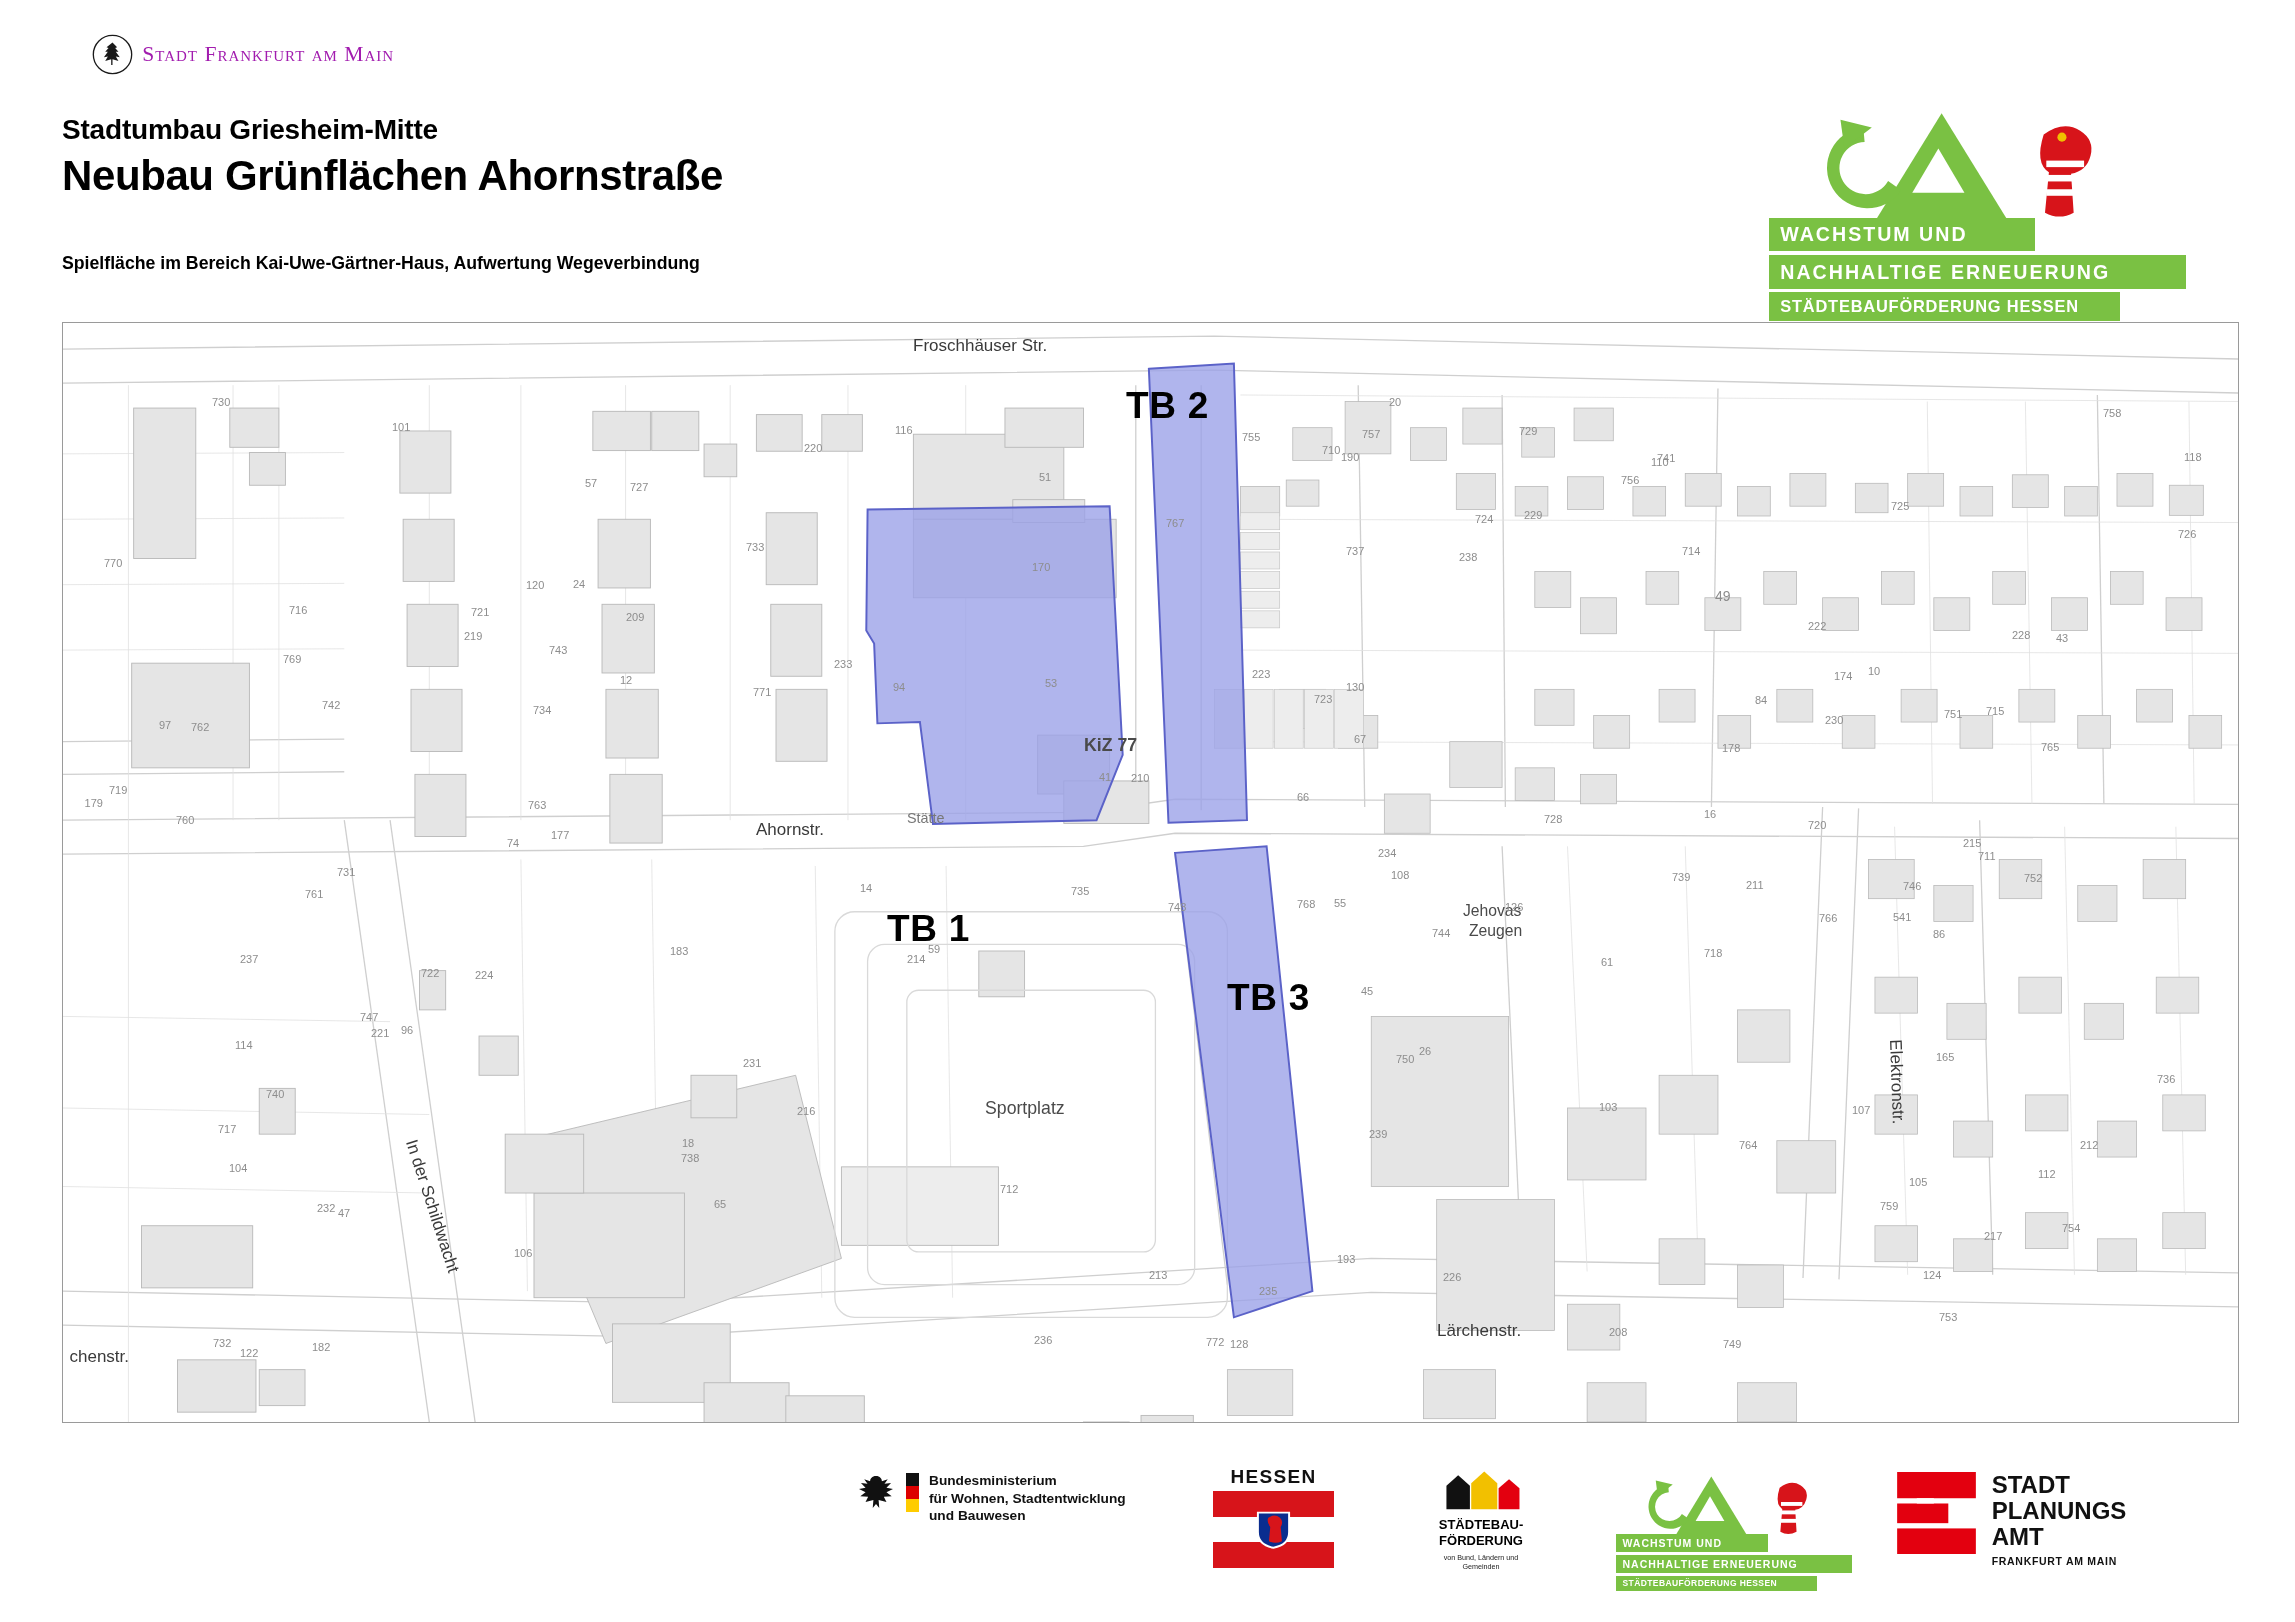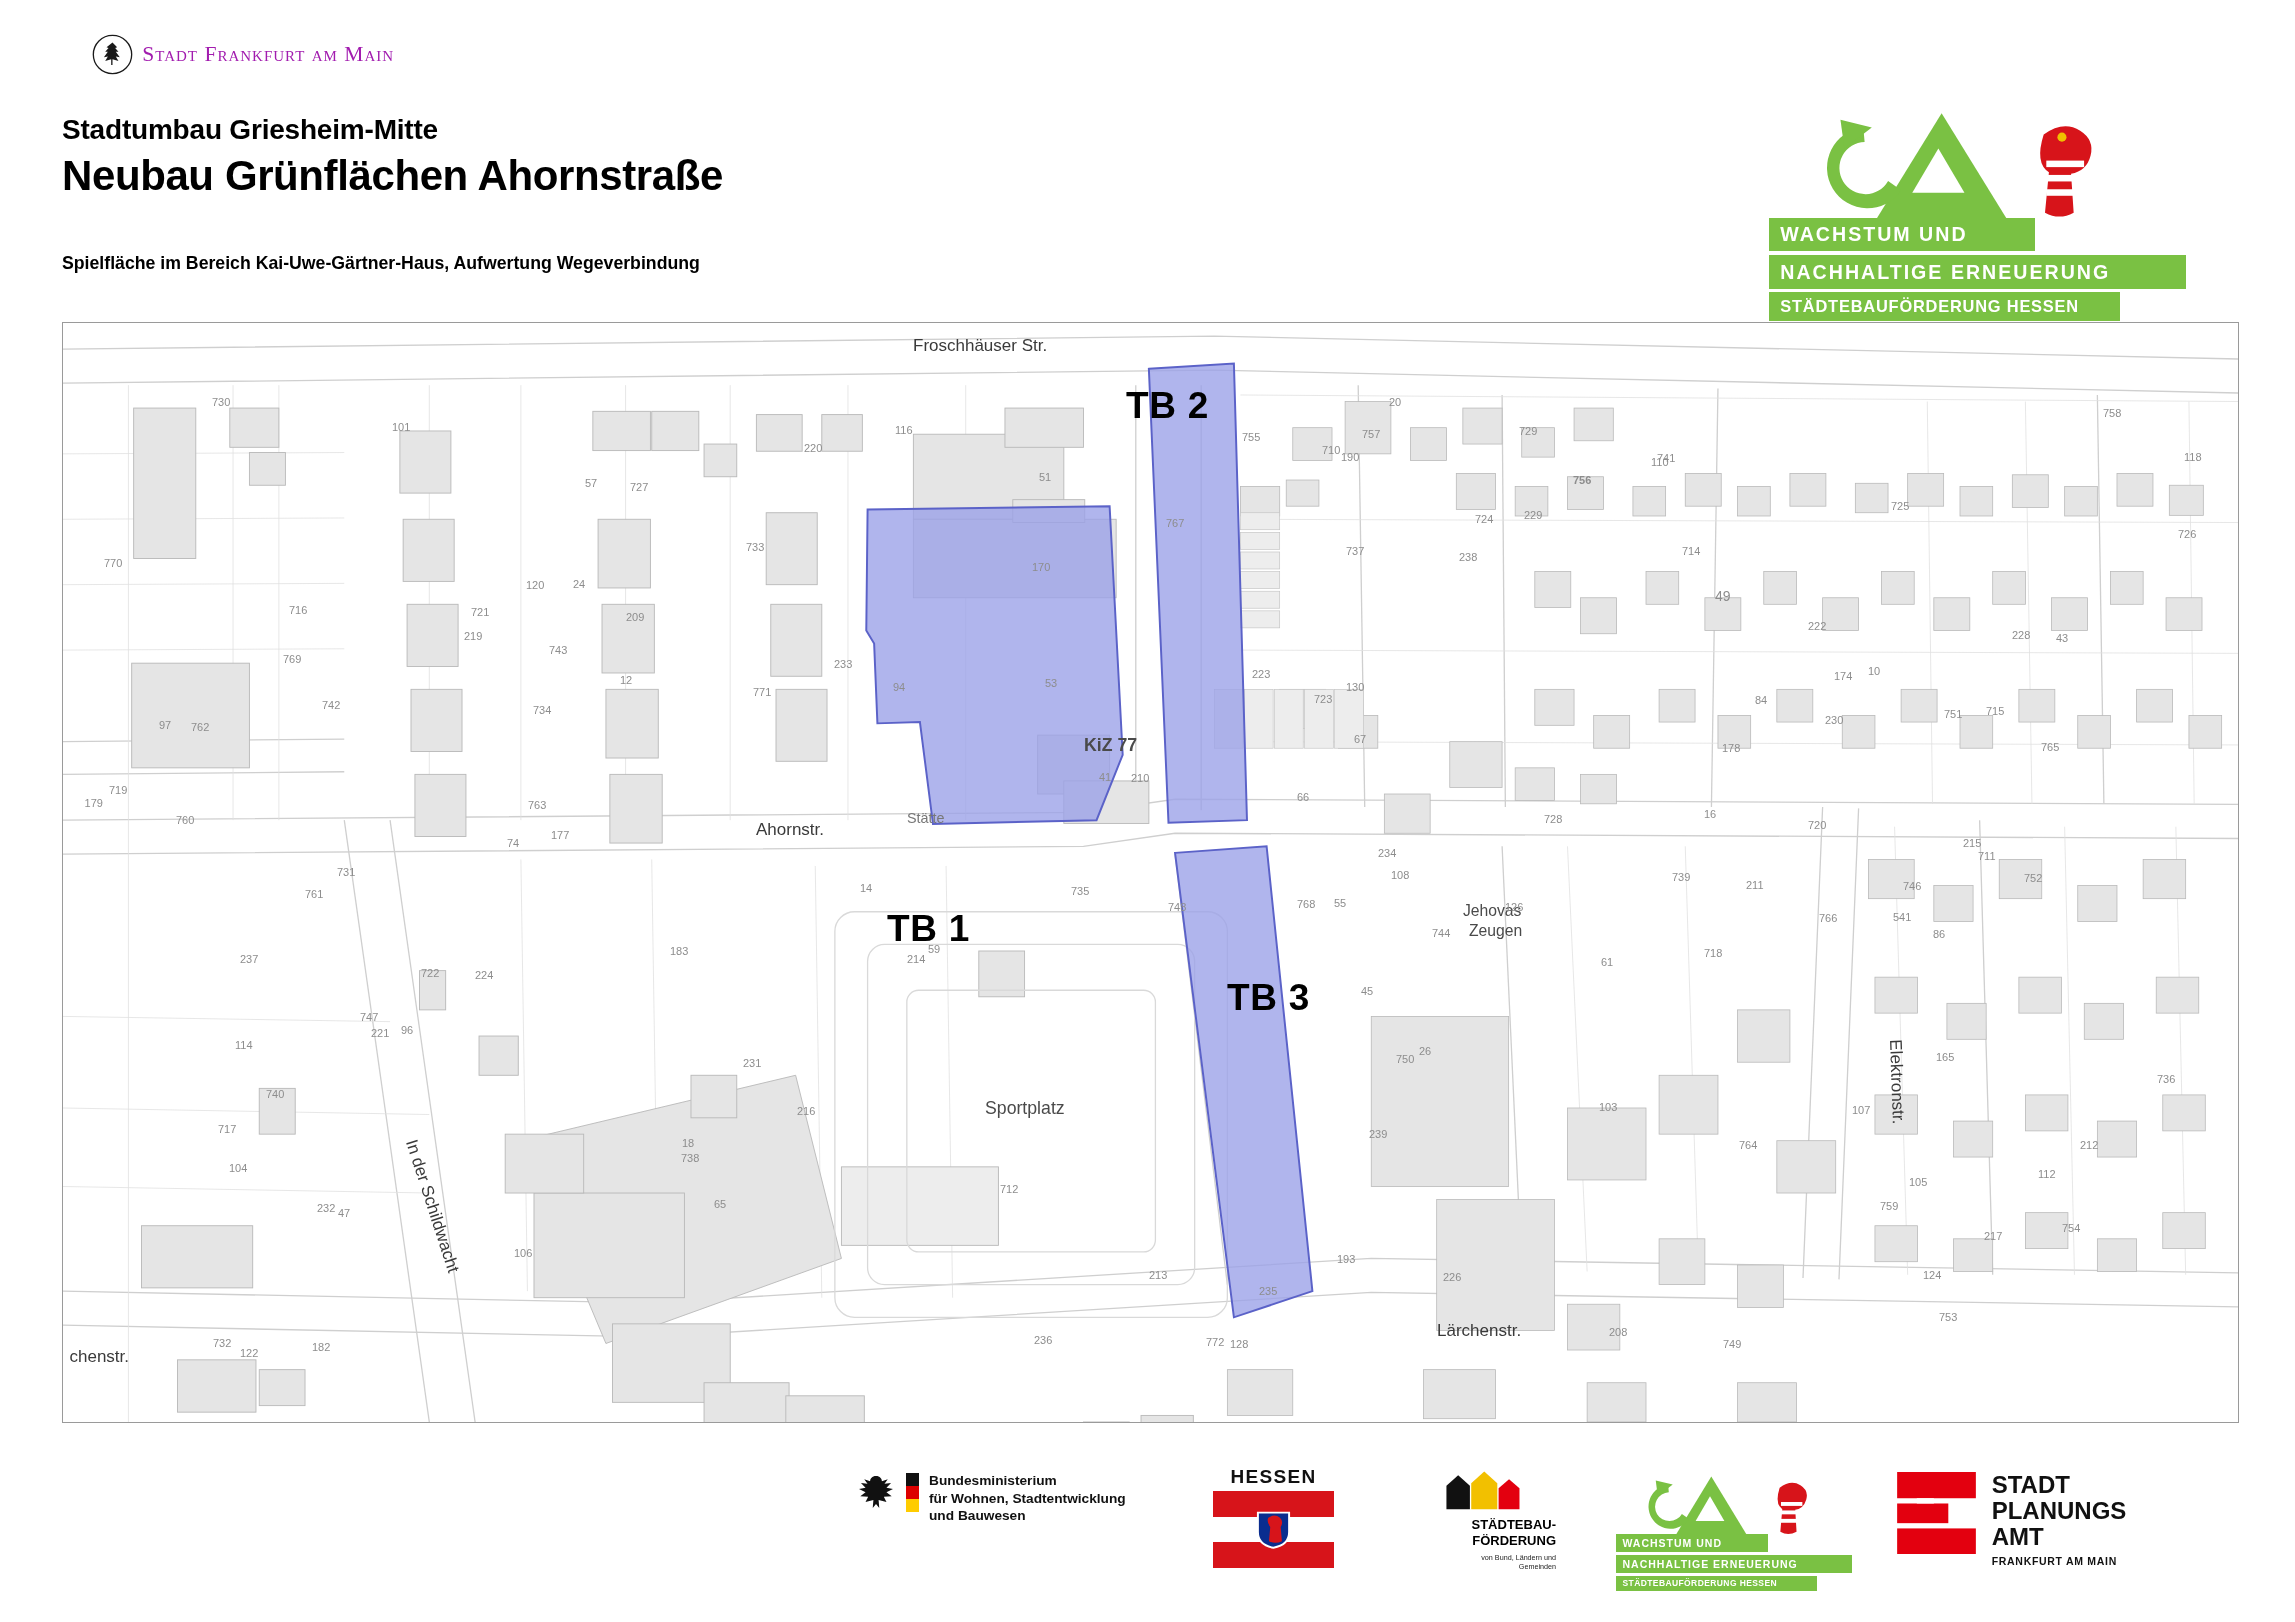--- a/index.html
+++ b/index.html
@@ -158,21 +158,21 @@
   .lh-title {
     font-size: 19px; font-weight: bold; letter-spacing: 1.3px; color:#111;
     text-align:center;
   }
   .lh-flag { margin-top: 3.9px; width: 121px; height: 77px; position: relative; }
   .lh-stripe { position:absolute; left:0; width:121px; height:26px; }
   .logo-staedtebau {
     position: absolute;
     left: 1406px; top: 19.6px;
     width: 150px;
-    text-align: right;
+    text-align: center;
   }
   .sb-houses { width: 150px; height: 46px; }
   .sb-text { font-size: 13px; font-weight: bold; line-height:1.22; margin-top: 3.9px;}
   .sb-sub { font-size: 7.2px; line-height:1.25; margin-top: 3.3px; color:#222;}
   .logo-wachstum {
     position: absolute;
     left: 1616px; top: 27.5px;
     width: 255px; height: 111px;
   }
   .lw-arrow { position:absolute; left:18.3px; top:0; width:118px; height:68px;}
@@ -609,21 +609,21 @@
     <div class="parcel-num" style="position: absolute; font-size: 11px; color: rgb(141, 141, 141); left: 1840px; top: 557px; pointer-events: none;">746</div>
     <div class="parcel-num" style="position: absolute; font-size: 11px; color: rgb(141, 141, 141); left: 297px; top: 688px; pointer-events: none;">747</div>
     <div class="parcel-num" style="position: absolute; font-size: 11px; color: rgb(141, 141, 141); left: 1105px; top: 578px; pointer-events: none;">748</div>
     <div class="parcel-num" style="position: absolute; font-size: 11px; color: rgb(141, 141, 141); left: 1660px; top: 1015px; pointer-events: none;">749</div>
     <div class="parcel-num" style="position: absolute; font-size: 11px; color: rgb(141, 141, 141); left: 1333px; top: 730px; pointer-events: none;">750</div>
     <div class="parcel-num" style="position: absolute; font-size: 11px; color: rgb(141, 141, 141); left: 1881px; top: 385px; pointer-events: none;">751</div>
     <div class="parcel-num" style="position: absolute; font-size: 11px; color: rgb(141, 141, 141); left: 1961px; top: 549px; pointer-events: none;">752</div>
     <div class="parcel-num" style="position: absolute; font-size: 11px; color: rgb(141, 141, 141); left: 1876px; top: 988px; pointer-events: none;">753</div>
     <div class="parcel-num" style="position: absolute; font-size: 11px; color: rgb(141, 141, 141); left: 1999px; top: 899px; pointer-events: none;">754</div>
     <div class="parcel-num" style="position: absolute; font-size: 11px; color: rgb(141, 141, 141); left: 1179px; top: 108px; pointer-events: none;">755</div>
-    <div class="parcel-num" style="position: absolute; font-size: 11px; color: rgb(141, 141, 141); left: 1510px; top: 151px; pointer-events: none; font-weight: bold;">756</div>
+    <div class="parcel-num" style="position: absolute; font-size: 11px; color: rgb(141, 141, 141); left: 1558px; top: 151px; pointer-events: none;">756</div>
     <div class="parcel-num" style="position: absolute; font-size: 11px; color: rgb(141, 141, 141); left: 1299px; top: 105px; pointer-events: none;">757</div>
     <div class="parcel-num" style="position: absolute; font-size: 11px; color: rgb(141, 141, 141); left: 2040px; top: 84px; pointer-events: none;">758</div>
     <div class="parcel-num" style="position: absolute; font-size: 11px; color: rgb(141, 141, 141); left: 1817px; top: 877px; pointer-events: none;">759</div>
     <div class="parcel-num" style="position: absolute; font-size: 11px; color: rgb(141, 141, 141); left: 113px; top: 491px; pointer-events: none;">760</div>
     <div class="parcel-num" style="position: absolute; font-size: 11px; color: rgb(141, 141, 141); left: 242px; top: 565px; pointer-events: none;">761</div>
     <div class="parcel-num" style="position: absolute; font-size: 11px; color: rgb(141, 141, 141); left: 128px; top: 398px; pointer-events: none;">762</div>
     <div class="parcel-num" style="position: absolute; font-size: 11px; color: rgb(141, 141, 141); left: 465px; top: 476px; pointer-events: none;">763</div>
     <div class="parcel-num" style="position: absolute; font-size: 11px; color: rgb(141, 141, 141); left: 1676px; top: 816px; pointer-events: none;">764</div>
     <div class="parcel-num" style="position: absolute; font-size: 11px; color: rgb(141, 141, 141); left: 1978px; top: 418px; pointer-events: none;">765</div>
     <div class="parcel-num" style="position: absolute; font-size: 11px; color: rgb(141, 141, 141); left: 1756px; top: 589px; pointer-events: none;">766</div>

